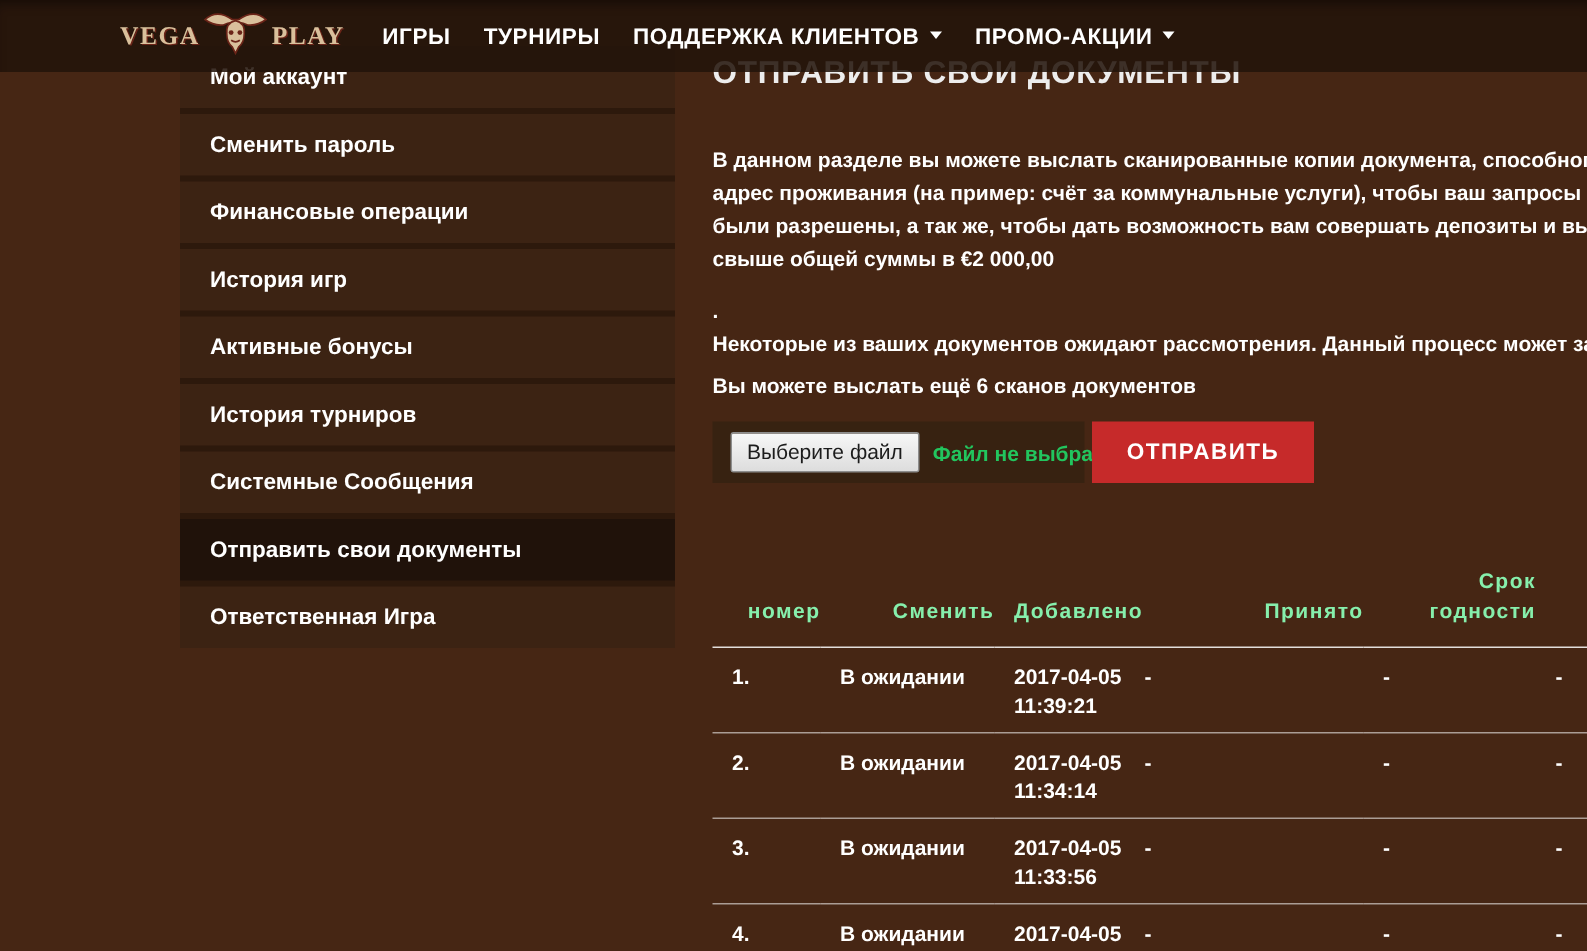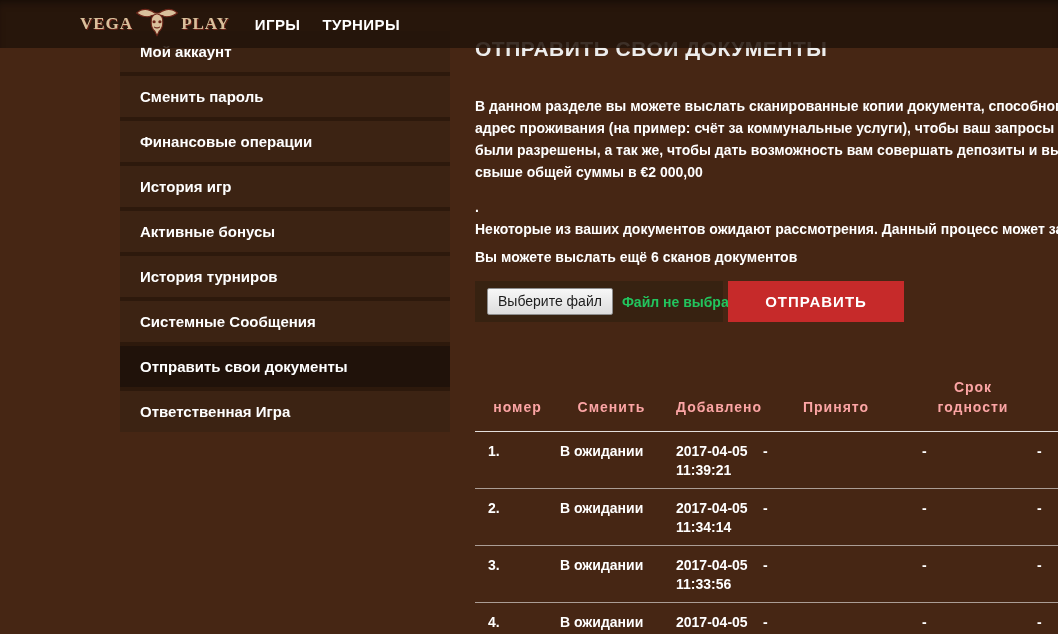--- a/index.html
+++ b/index.html
@@ -67,29 +67,29 @@
     padding-left:12px;cursor:pointer;
   }
   .file-btn{
     background:linear-gradient(#f7f7f7,#dddddd);
     border:1px solid #8d8d8d;border-radius:2px;
     color:#1c1c1c;font-size:14px;font-weight:400;
     padding:4px 10px 5px;cursor:pointer;white-space:nowrap;
   }
   .file-status{margin-left:9px;font-size:14px;font-weight:700;color:#22c55e;white-space:nowrap;}
   .submit-btn{
-    margin-left:5px;width:176px;border:none;background:var(--red);
+    margin-left:5px;width:148px;border:none;background:var(--red);
     color:#fff;font-family:"Liberation Sans",sans-serif;
     font-size:15px;font-weight:700;letter-spacing:1px;cursor:pointer;
   }
   
   .doc-table{margin-top:46px;border-collapse:collapse;width:760px;table-layout:fixed;}
   .doc-table th{
-    vertical-align:bottom;text-align:center;
-    font-size:14px;font-weight:700;letter-spacing:1px;line-height:20px;color:#fca5a5;
+    vertical-align:bottom;text-align:right;
+    font-size:14px;font-weight:700;letter-spacing:1px;line-height:20px;color:#86efac;
     padding:9px 0 14px 13px;border-bottom:1px solid rgba(255,255,255,0.85);
   }
   .doc-table td{
     vertical-align:top;text-align:left;
     font-size:14px;font-weight:700;line-height:19px;color:#fff;
     padding:10px 0 8px 13px;border-bottom:1px solid rgba(255,255,255,0.55);
   }
 </style>
 </head>
 <body>
@@ -105,20 +105,28 @@
       <path d="M26 30 Q30 33 34 30" stroke="#6b2418" stroke-width="1.5" fill="none"></path>
     </svg>
     <span>PLAY</span>
   </div>
   <div class="nav-items" id="nav-items">
       <div class="nav-item">
         <span>ИГРЫ</span>
       </div>
       <div class="nav-item">
         <span>ТУРНИРЫ</span>
+      </div>
+      <div class="nav-item">
+        <span>ПОДДЕРЖКА КЛИЕНТОВ</span>
+        <i class="caret"></i>
+      </div>
+      <div class="nav-item">
+        <span>ПРОМО-АКЦИИ</span>
+        <i class="caret"></i>
       </div>
     </div>
 </nav>
 
 <aside class="sidebar" id="sidebar">
     <div class="side-item">Мой аккаунт</div>
     <div class="side-item">Сменить пароль</div>
     <div class="side-item">Финансовые операции</div>
     <div class="side-item">История игр</div>
     <div class="side-item">Активные бонусы</div>

